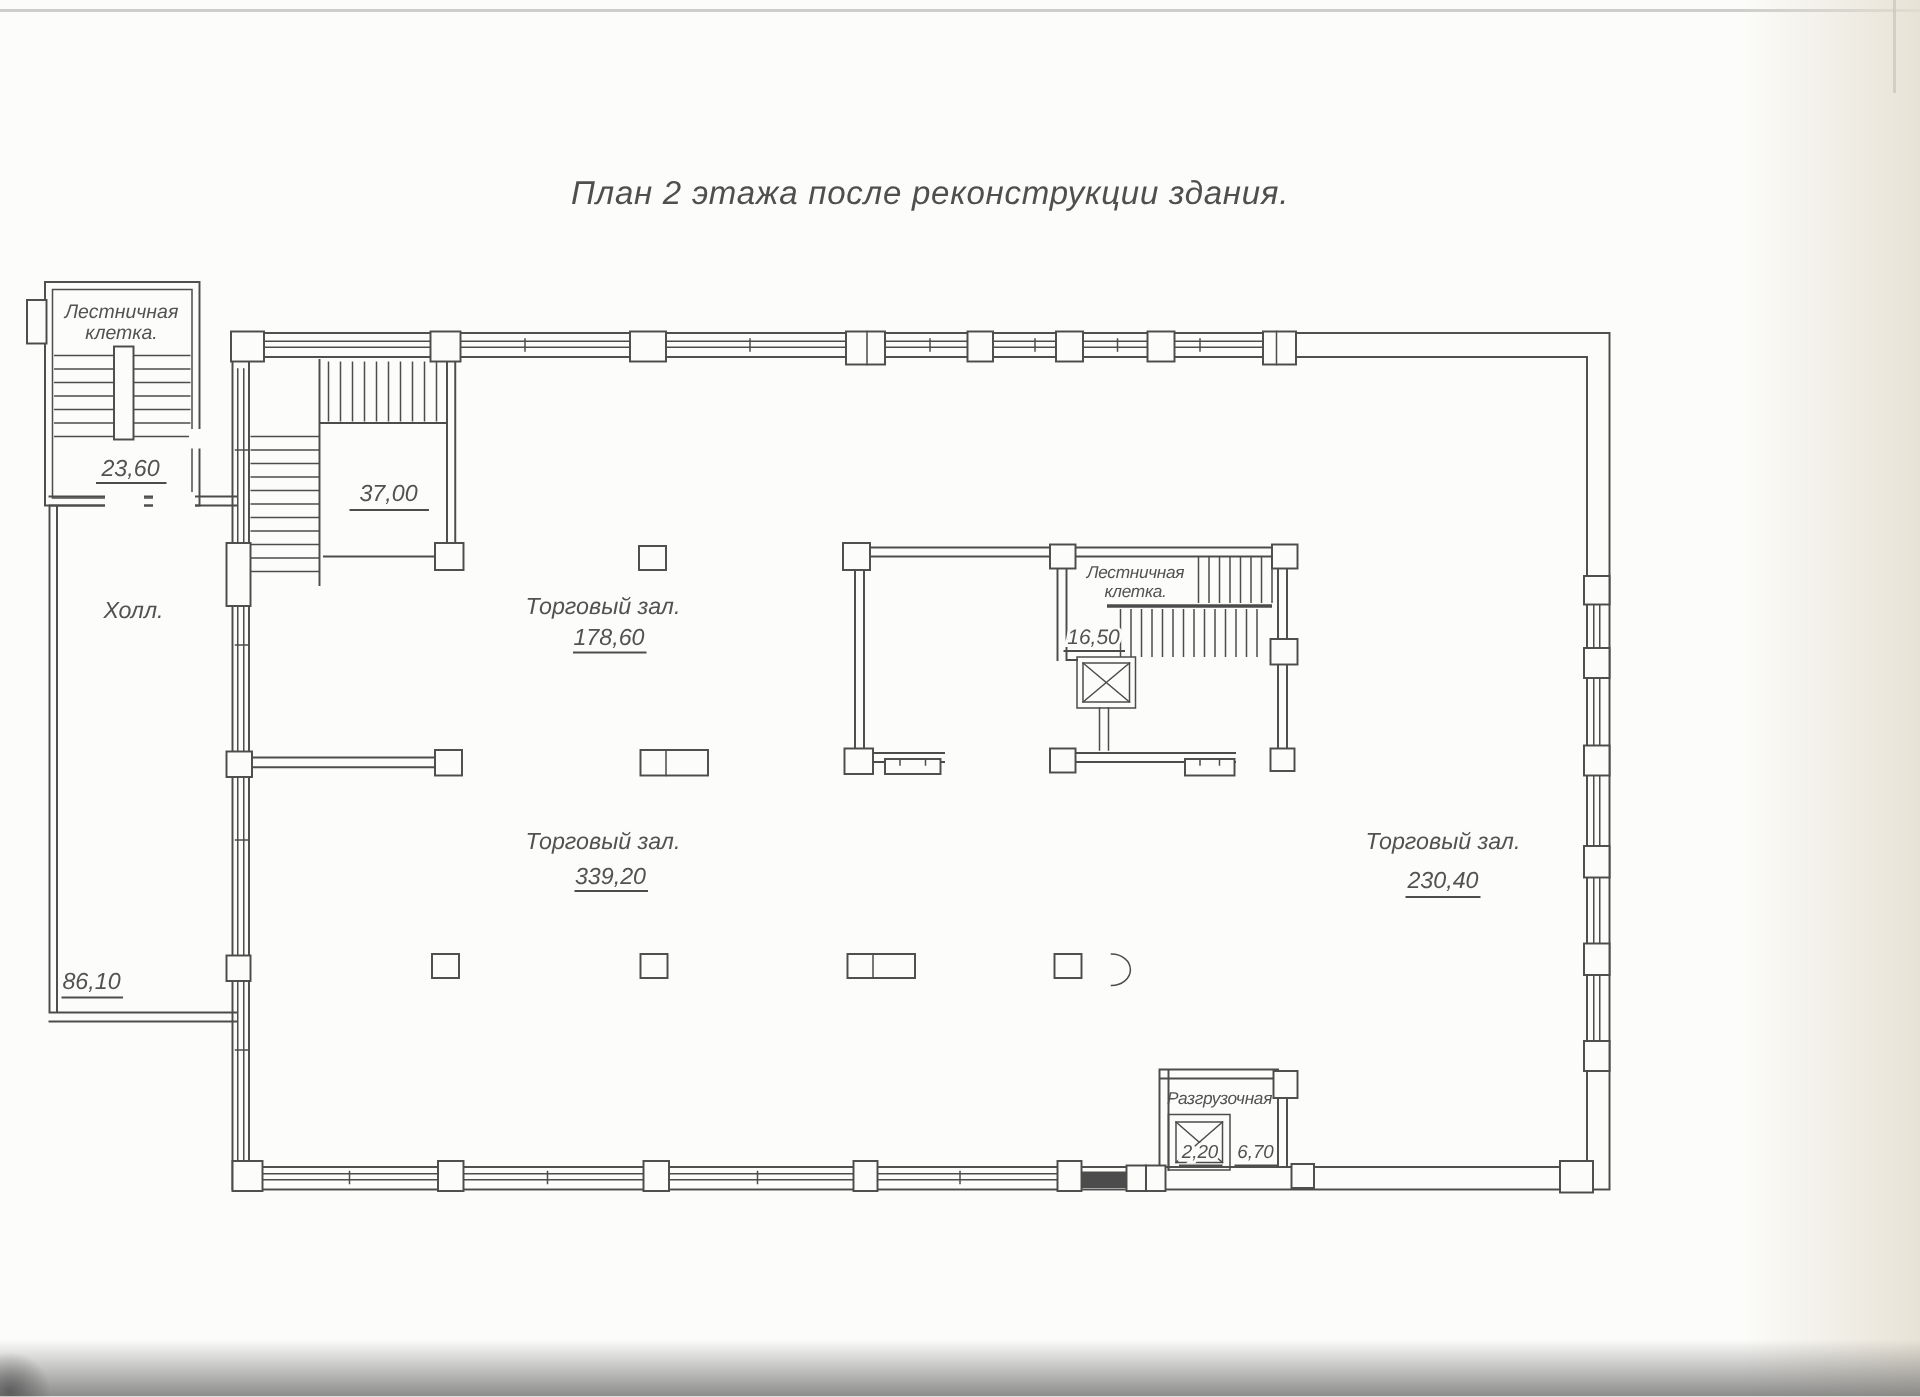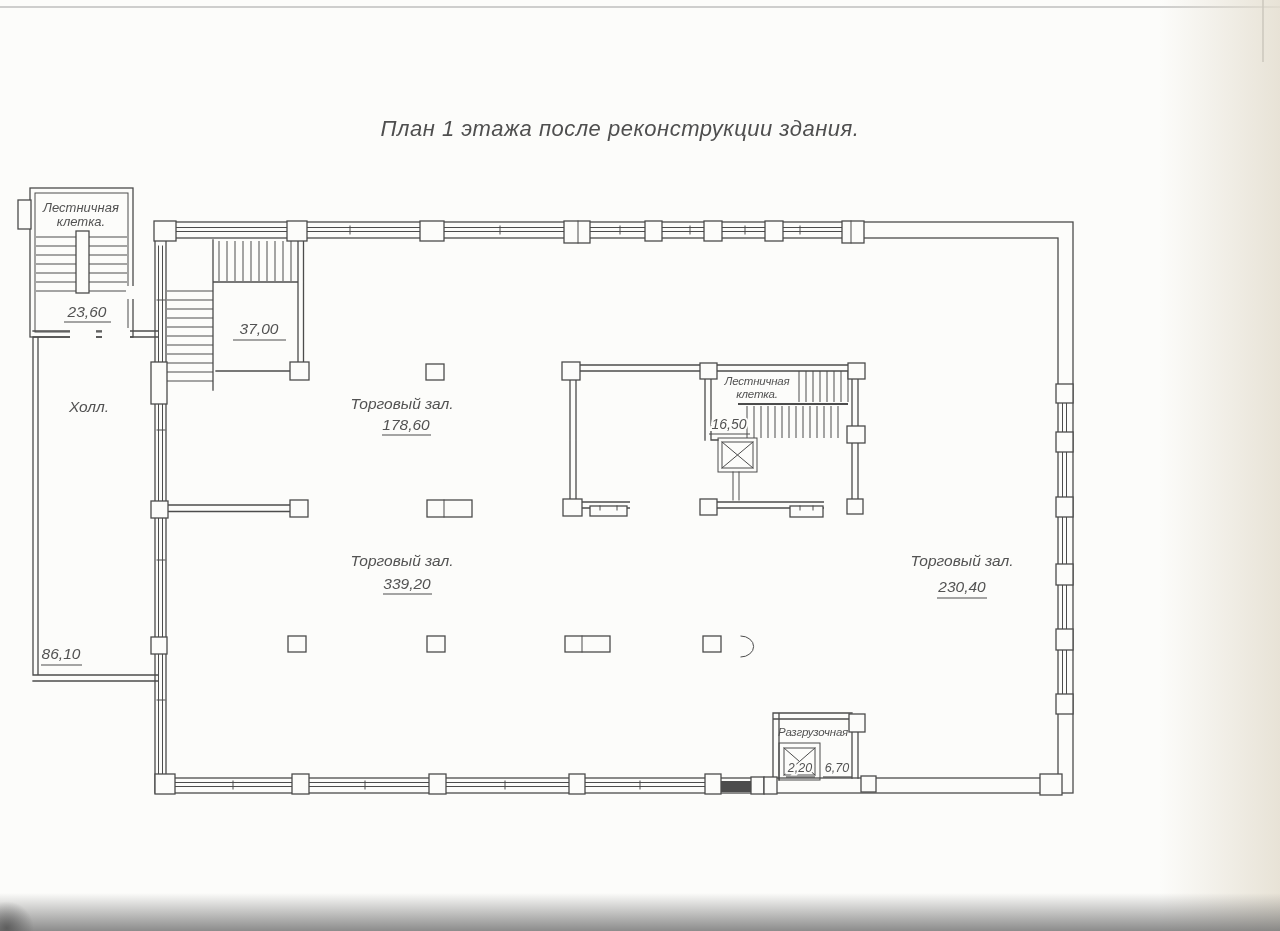--- a/index.html
+++ b/index.html
@@ -35,21 +35,21 @@
     background:linear-gradient(to right,rgba(233,227,214,0),rgba(228,222,208,.85));pointer-events:none;}
   .scan-bottom-shade{position:absolute;left:0;bottom:0;width:1280px;height:38px;
     background:linear-gradient(to bottom,rgba(150,150,150,0),rgba(120,120,120,.85));pointer-events:none;}
   .scan-corner-smudge{position:absolute;left:0;bottom:0;width:34px;height:30px;
     background:radial-gradient(ellipse at 20% 90%,rgba(80,80,80,.8),rgba(80,80,80,0) 70%);pointer-events:none;}
   .scan-right-crease{position:absolute;left:1262px;top:0;width:1.5px;height:62px;background:#8f8f8f;opacity:.8;}
 </style>
 </head>
 <body>
 
-<div class="title">План 1 этажа после реконструкции здания.</div>
+<div class="title">План 2 этажа после реконструкции здания.</div>
 
 <svg width="1280" height="931" viewBox="0 0 1280 931">
 
   <g>
     <rect class="w" x="155" y="222" width="918" height="571"></rect>
     <rect class="w" x="166" y="238" width="892" height="540"></rect>
 
     <path class="wt" d="M175 227.5H843M175 231.5H843M350 226v8M500 226v8M620 226v8M690 226v8M745 226v8M800 226v8"></path>
     <path class="wt" d="M175 782.5H705M175 786.5H705M233 781v8M365 781v8M505 781v8M640 781v8"></path>
     <path class="wt" d="M158.5 246V774M162.5 246V774M157 300h8M157 430h8M157 560h8M157 700h8"></path>

